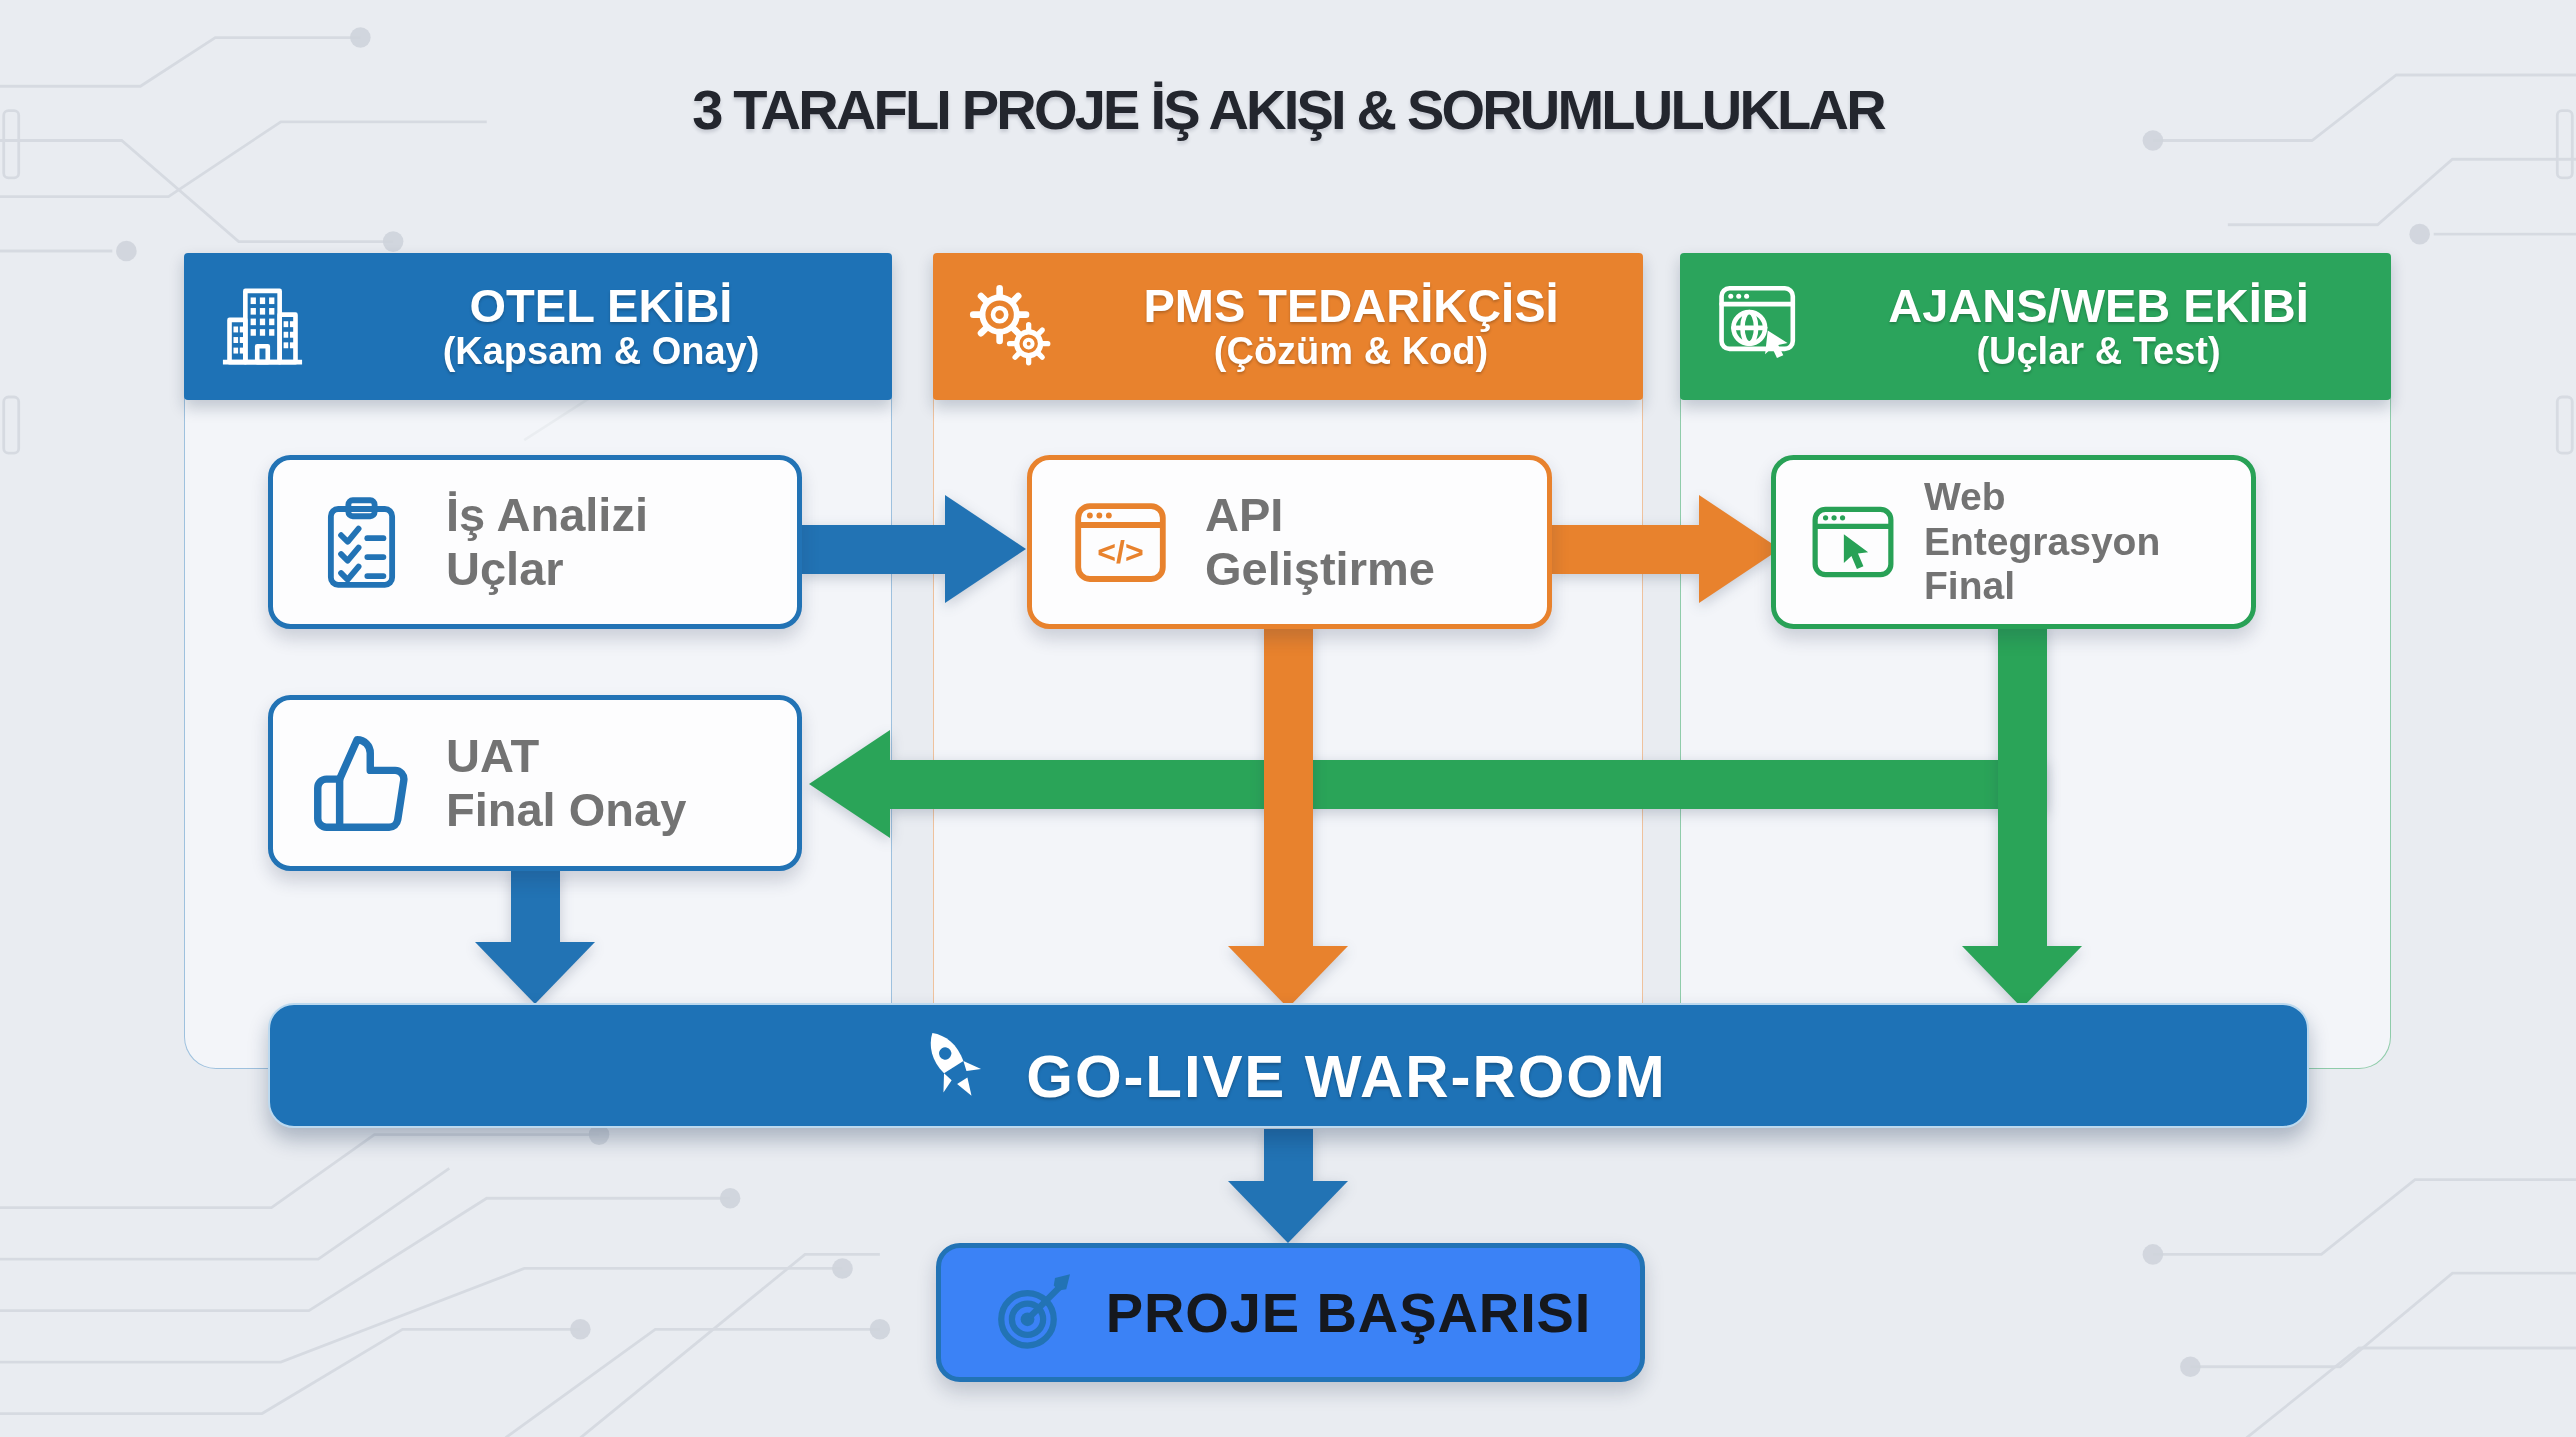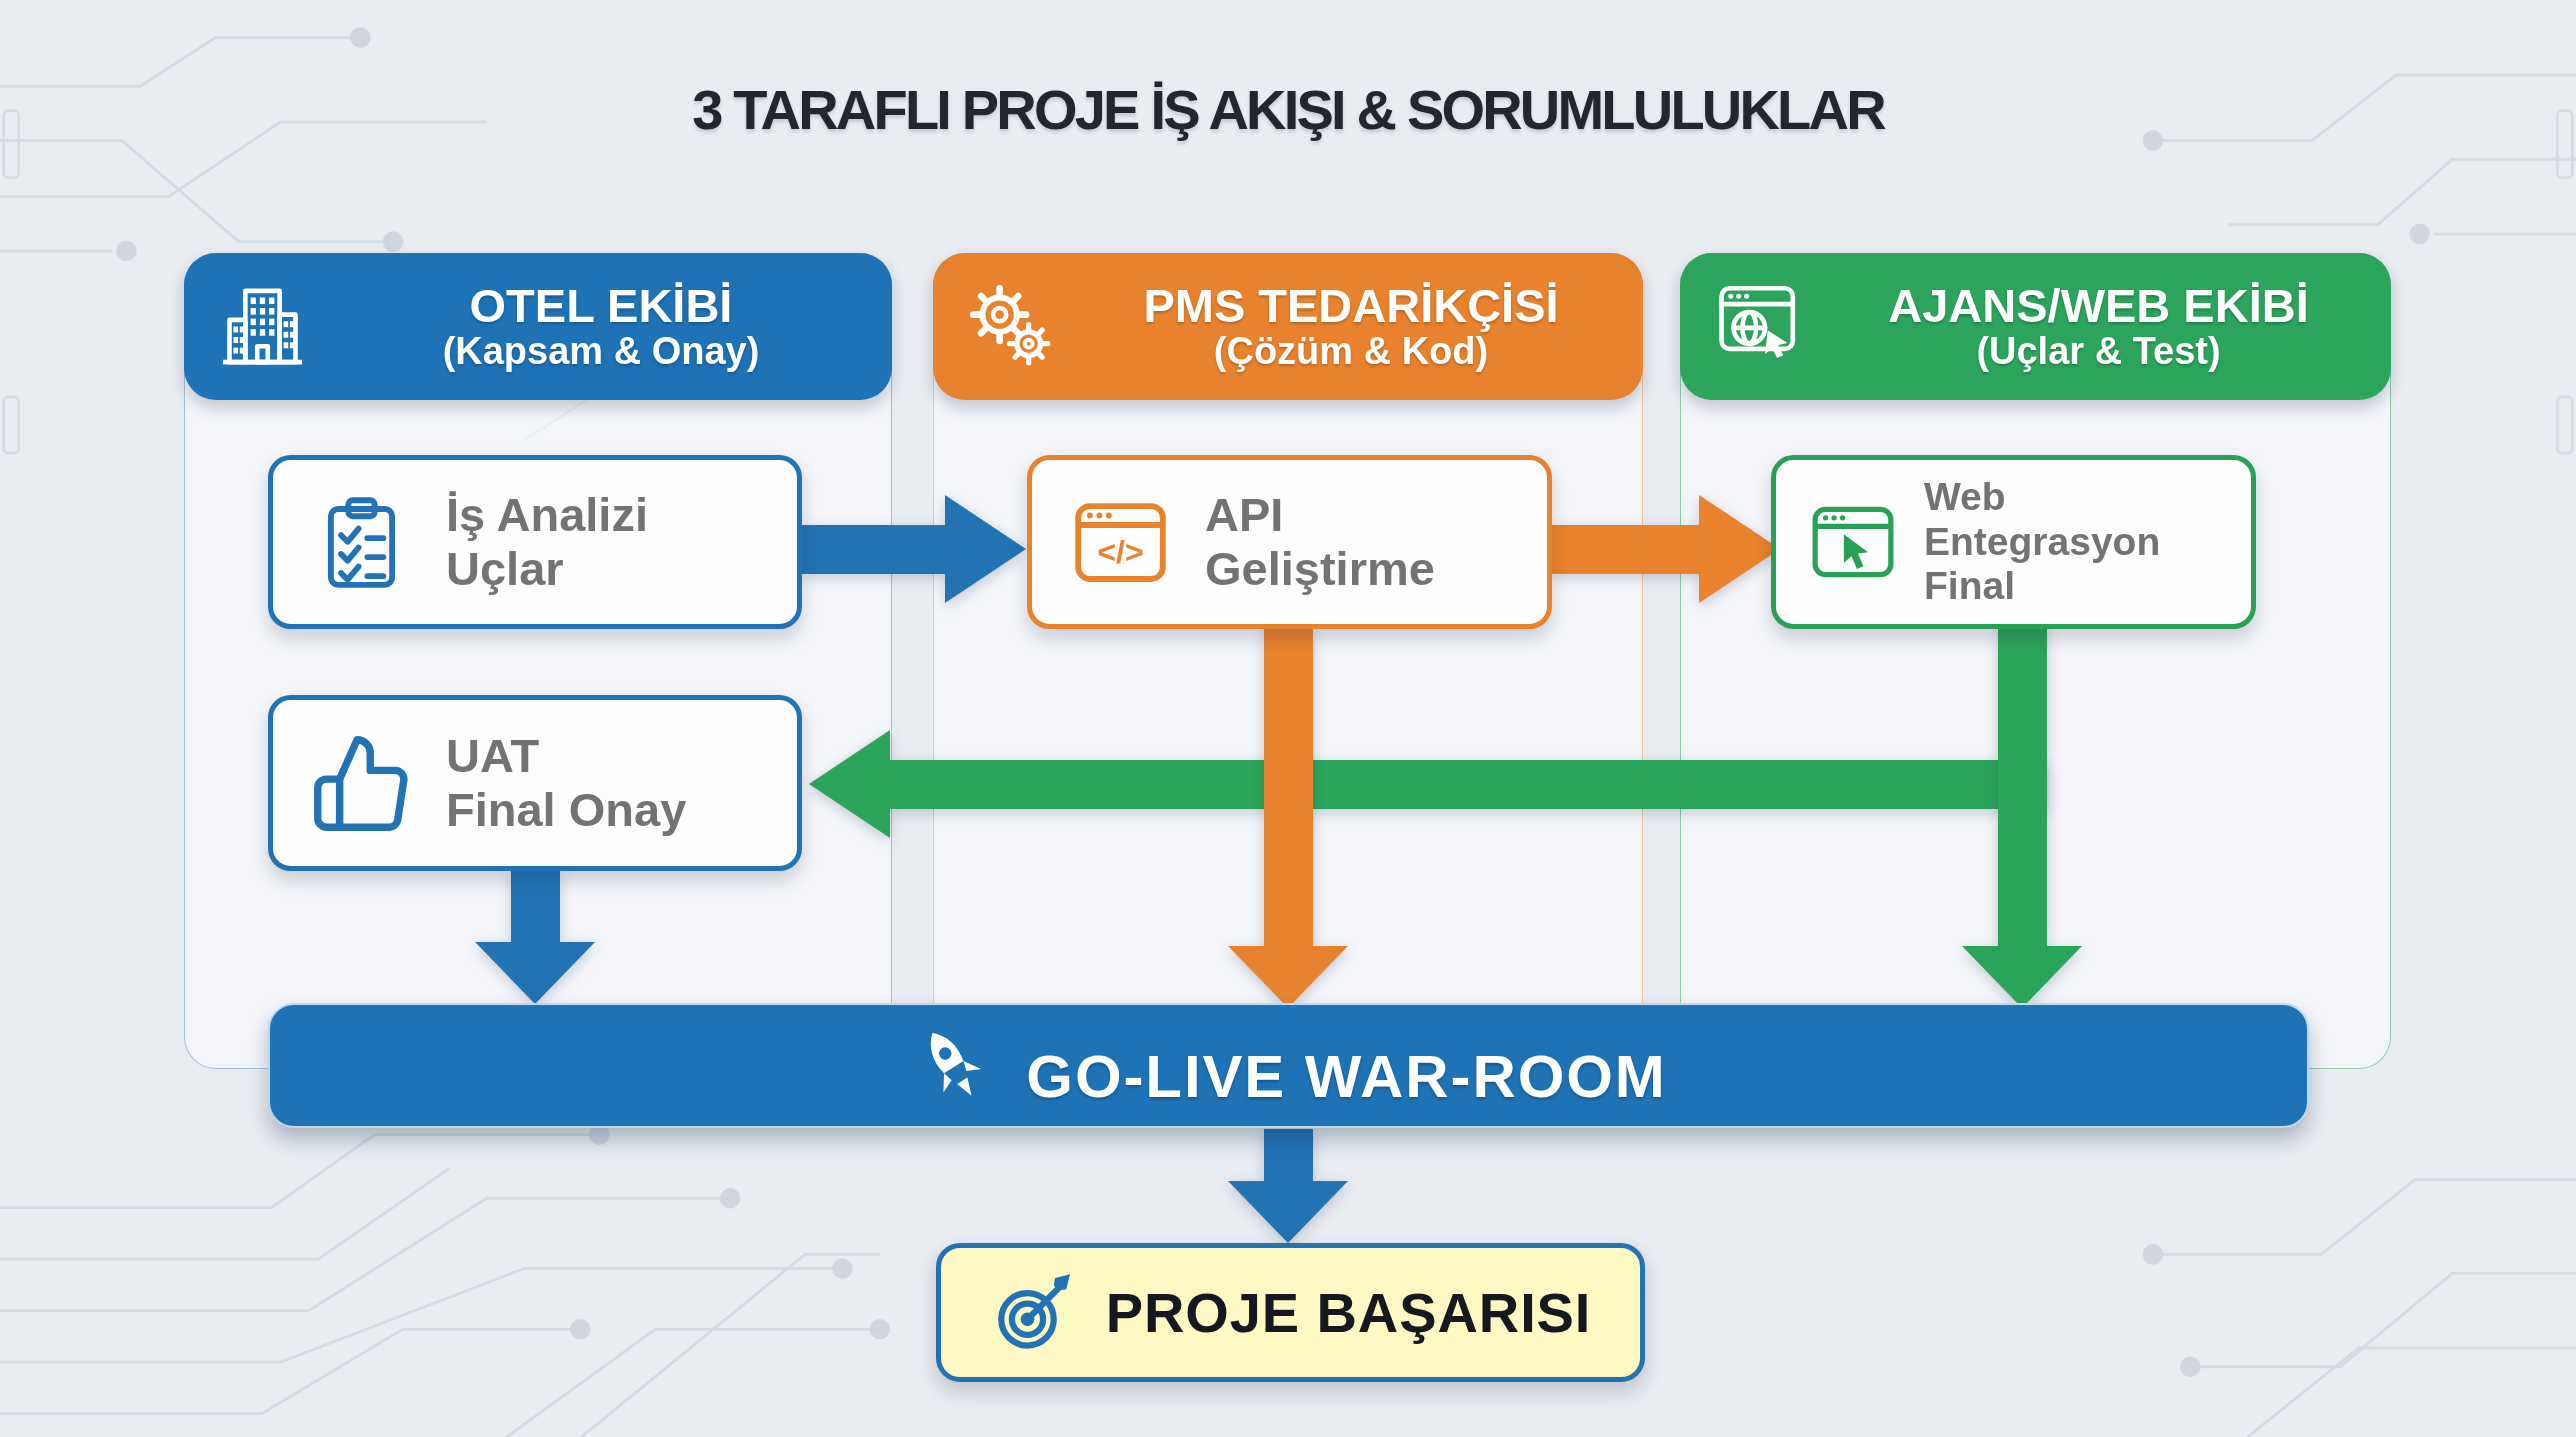--- a/index.html
+++ b/index.html
@@ -11,21 +11,21 @@
   .title{position:absolute;left:0;top:77px;width:100%;text-align:center;z-index:2;
          font-size:56px;font-weight:bold;letter-spacing:-2.8px;color:#23262e;
          text-shadow:0 2.8px 3.7px rgba(30,40,60,.16);}
   
   .panel{position:absolute;top:253px;height:816px;border-radius:32px;z-index:1;
          background:rgba(252,253,255,.55);box-sizing:border-box;}
   .panel1{left:184px;width:708px;border:1.9px solid rgba(30,114,182,.40);}
   .panel2{left:933px;width:710px;border:1.9px solid rgba(232,130,45,.45);}
   .panel3{left:1680px;width:711px;border:1.9px solid rgba(43,164,92,.50);}
   
-  .colhdr{position:absolute;top:253px;height:147px;border-radius:32px;z-index:6;color:#fff;
+  .colhdr{position:absolute;top:253px;height:147px;border-radius:4px;z-index:6;color:#fff;
           display:flex;align-items:center;gap:24px;padding:0 24px 0 31px;box-sizing:border-box;
           box-shadow:0 7.5px 15px rgba(20,40,70,.22);}
   .hdr1{left:184px;width:708px;background:#1e72b6;}
   .hdr2{left:933px;width:710px;background:#e8822d;}
   .hdr3{left:1680px;width:711px;background:#2ba45c;}
   .hdr-icon svg{width:95px;height:95px;display:block;}
   .hdr-text{flex:1;display:flex;flex-direction:column;align-items:center;line-height:1.1;
             text-shadow:0 1.9px 2.8px rgba(0,0,0,.22);}
   .hdr-title{font-size:47px;font-weight:bold;}
   .hdr-sub{font-size:38px;font-weight:bold;}
@@ -54,21 +54,21 @@
   .head-down{border-left:60px solid transparent;border-right:60px solid transparent;}
   
   .banner{position:absolute;left:268px;top:1003px;width:2041px;height:125px;z-index:6;
           background:#1e72b6;border:2.8px solid #bcd9ef;border-radius:26px;box-sizing:border-box;
           display:flex;align-items:center;justify-content:center;gap:30px;color:#fff;
           box-shadow:0 11.2px 20.6px rgba(15,40,75,.28);}
   .banner-label{font-size:60px;font-weight:bold;letter-spacing:1.9px;text-shadow:0 1.9px 2.8px rgba(0,0,0,.25);margin-top:22px;}
   .banner-icon svg{width:86px;height:86px;display:block;}
   
   .result{position:absolute;left:936px;top:1243px;width:709px;height:139px;z-index:6;
-          background:#fef9c3;border:5.6px solid #2273b5;border-radius:24px;box-sizing:border-box;
+          background:#3b82f6;border:5.6px solid #2273b5;border-radius:24px;box-sizing:border-box;
           display:flex;align-items:center;justify-content:center;gap:26px;
           box-shadow:0 9.4px 19px rgba(25,39,70,.20);}
   .result-label{font-size:56px;font-weight:bold;color:#15181e;letter-spacing:0.9px;}
   .result-icon svg{width:90px;height:90px;display:block;color:#2273b5;}
 </style>
 </head>
 <body>
 
 <div id="stage">
 

